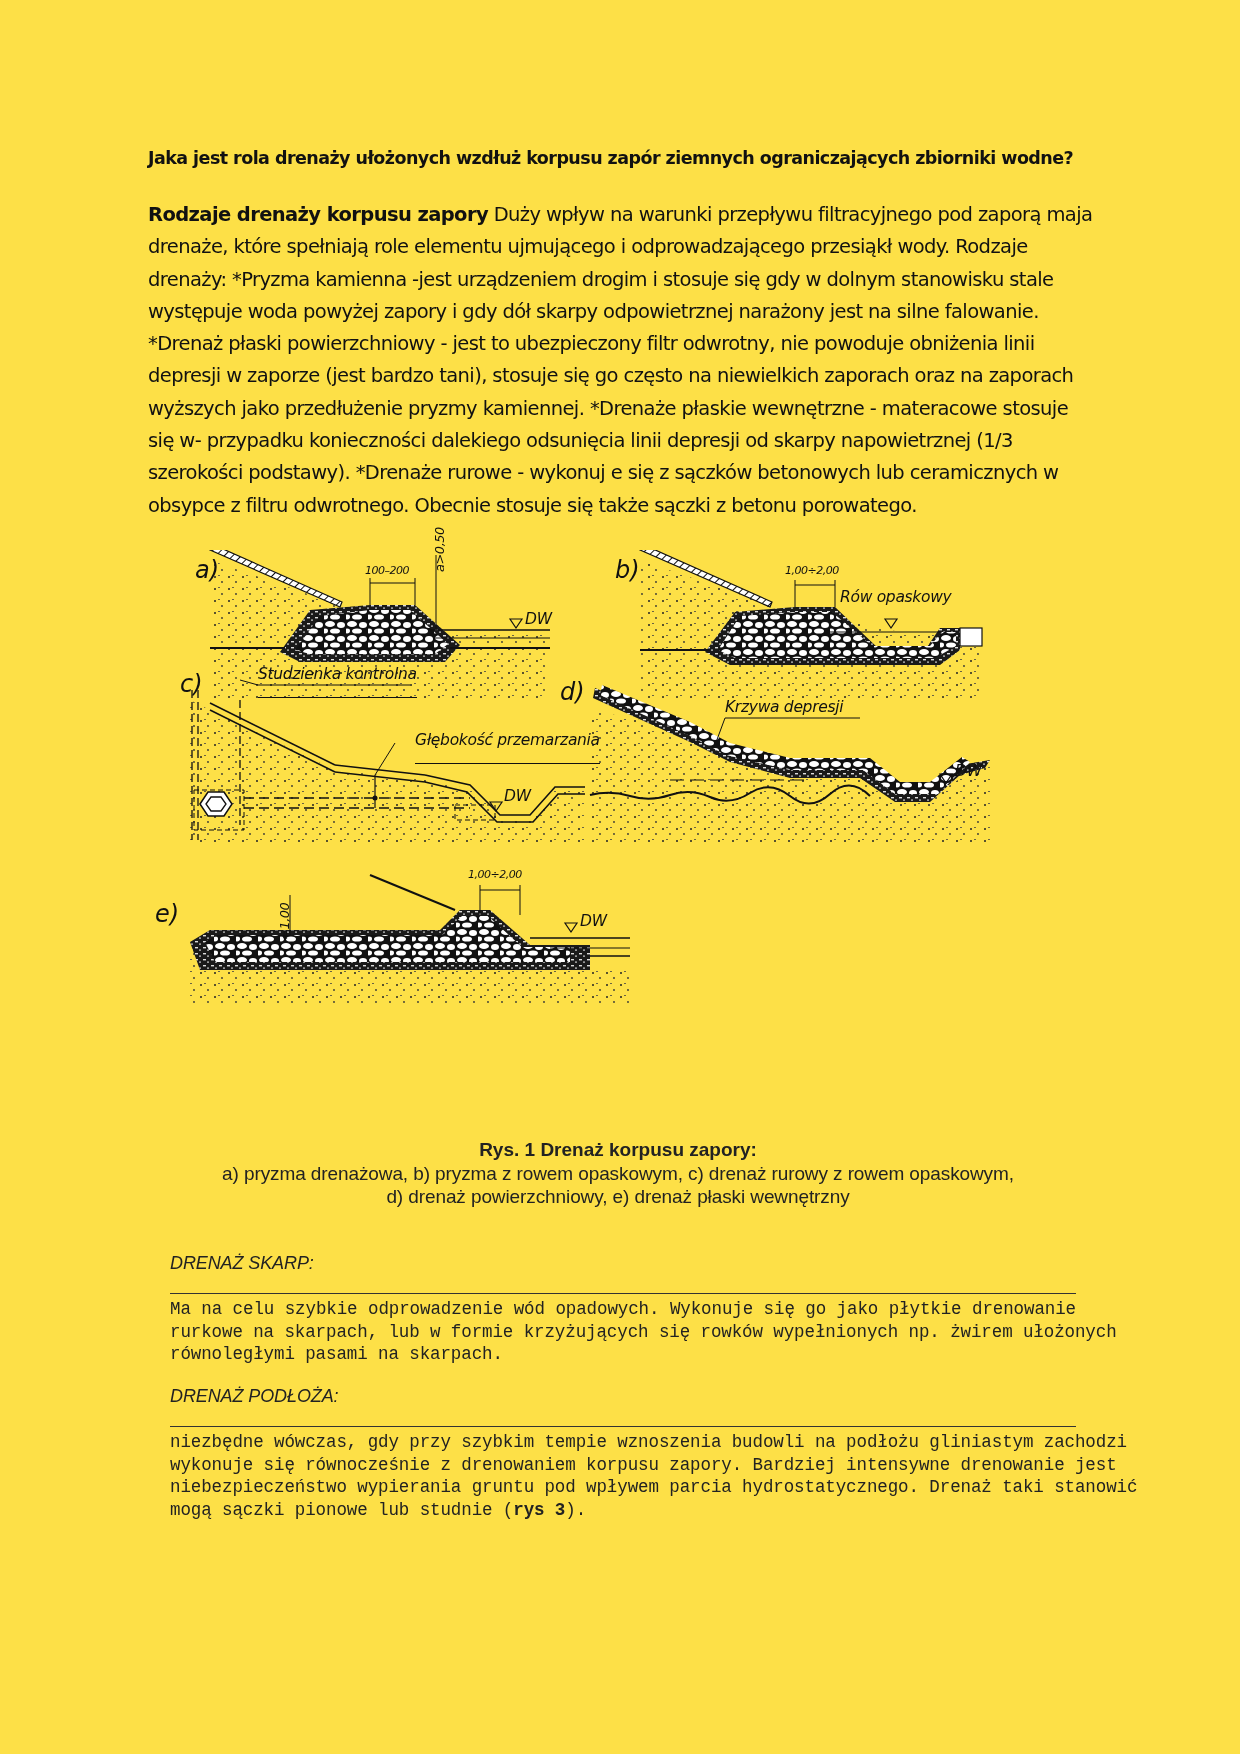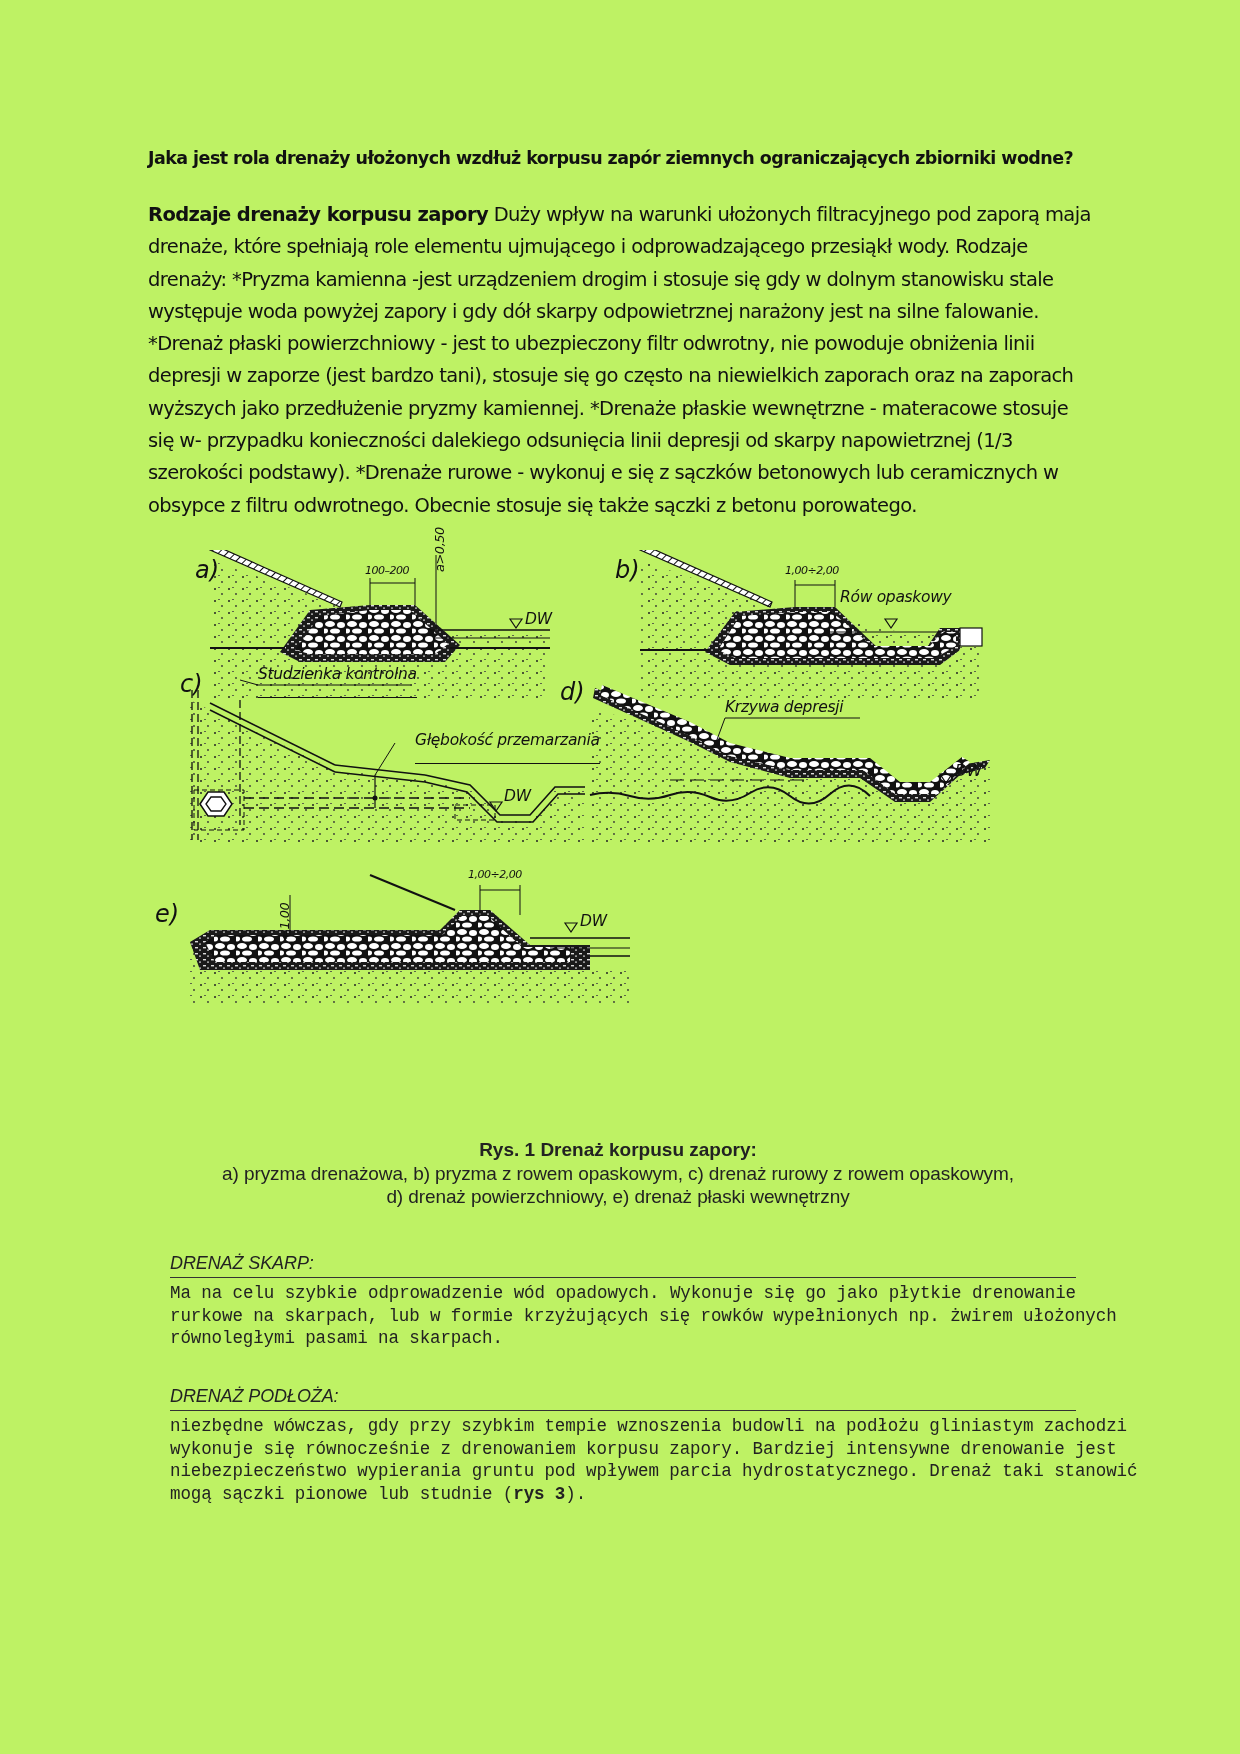--- a/index.html
+++ b/index.html
@@ -1,46 +1,46 @@
 <!DOCTYPE html>
 <html><head>
 <meta charset="utf-8">
 <style>
   html, body { margin:0; padding:0; background:#ffffff; }
   body { width:1240px; height:1754px; position:relative; overflow:hidden; color:#111; }
-  .page { position:absolute; left:0; top:0; width:1240px; height:1754px; background:#bef264; }
+  .page { position:absolute; left:0; top:0; width:1240px; height:1754px; background:#fde047; }
   .title { position:absolute; left:148px; top:148px; width:940px; font-family:"DejaVu Sans", sans-serif; font-weight:bold; font-size:17.5px; letter-spacing:-0.55px; color:#111; white-space:nowrap; }
   .intro { position:absolute; left:148px; top:199px; width:940px; font-family:"DejaVu Sans", sans-serif; font-size:19.5px; line-height:32.3px; letter-spacing:-0.6px; color:#111; }
   .intro .lead { font-weight:bold; }
   .intro .line { display:block; white-space:nowrap; }
   .figure { position:absolute; left:170px; top:550px; width:920px; height:575px; }
   .figure svg { position:absolute; left:0; top:0; }
   .fig-label { position:absolute; font-family:"DejaVu Sans", sans-serif; font-style:italic; font-size:24px; color:#111; }
   .dim { position:absolute; font-family:"DejaVu Sans", sans-serif; font-style:italic; font-size:11px; color:#111; letter-spacing:-0.5px; }
   .annot { position:absolute; font-family:"DejaVu Sans", sans-serif; font-style:italic; font-size:15.5px; color:#111; letter-spacing:-0.3px; }
   .annot.ul { border-bottom:1.5px solid #111; padding-bottom:14px; }
   .caption { position:absolute; left:148px; top:1138px; width:940px; text-align:center; font-family:"Liberation Sans", sans-serif; color:#222; }
   .caption .cap-title { font-weight:bold; font-size:19px; line-height:24px; }
   .caption .cap-line { font-size:19px; line-height:23px; letter-spacing:-0.1px; }
   .section { position:absolute; left:170px; width:906px; font-family:"Liberation Sans", sans-serif; color:#222; }
-  .section .sec-head { font-style:italic; font-size:18px; line-height:22px; padding-bottom:3px; border-bottom:1.3px solid #333; letter-spacing:-0.1px; }
+  .section .sec-head { font-style:italic; font-size:18px; line-height:22px; padding-bottom:19px; border-bottom:1.3px solid #333; letter-spacing:-0.1px; }
   .section .sec-body { font-size:17.5px; line-height:22.5px; text-align:justify; margin-top:4px; letter-spacing:-0.1px; }
   .section .sec-body .line { display:block; text-align:justify; text-align-last:justify; white-space:nowrap;font-family:Liberation Mono, monospace; }
   .section .sec-body .line.last { text-align-last:left; }
   .section .sec-body b { font-weight:bold; }
 </style>
 </head>
 <body>
 
 <div class="page">
 
   <div class="title">Jaka jest rola drenaży ułożonych wzdłuż korpusu zapór ziemnych ograniczających zbiorniki wodne?</div>
 
   <div class="intro">
-    <span class="line"><span class="lead">Rodzaje drenaży korpusu zapory</span><span> Duży wpływ na warunki ułożonych filtracyjnego pod zaporą maja</span></span>
+    <span class="line"><span class="lead">Rodzaje drenaży korpusu zapory</span><span> Duży wpływ na warunki przepływu filtracyjnego pod zaporą maja</span></span>
     <span class="line">drenaże, które spełniają role elementu ujmującego i odprowadzającego przesiąkł wody. Rodzaje</span>
     <span class="line">drenaży: *Pryzma kamienna -jest urządzeniem drogim i stosuje się gdy w dolnym stanowisku stale</span>
     <span class="line">występuje woda powyżej zapory i gdy dół skarpy odpowietrznej narażony jest na silne falowanie.</span>
     <span class="line">*Drenaż płaski powierzchniowy - jest to ubezpieczony filtr odwrotny, nie powoduje obniżenia linii</span>
     <span class="line">depresji w zaporze (jest bardzo tani), stosuje się go często na niewielkich zaporach oraz na zaporach</span>
     <span class="line">wyższych jako przedłużenie pryzmy kamiennej. *Drenaże płaskie wewnętrzne - materacowe stosuje</span>
     <span class="line">się w- przypadku konieczności dalekiego odsunięcia linii depresji od skarpy napowietrznej (1/3</span>
     <span class="line">szerokości podstawy). *Drenaże rurowe - wykonuj e się z sączków betonowych lub ceramicznych w</span>
     <span class="line">obsypce z filtru odwrotnego. Obecnie stosuje się także sączki z betonu porowatego.</span>
   </div>

